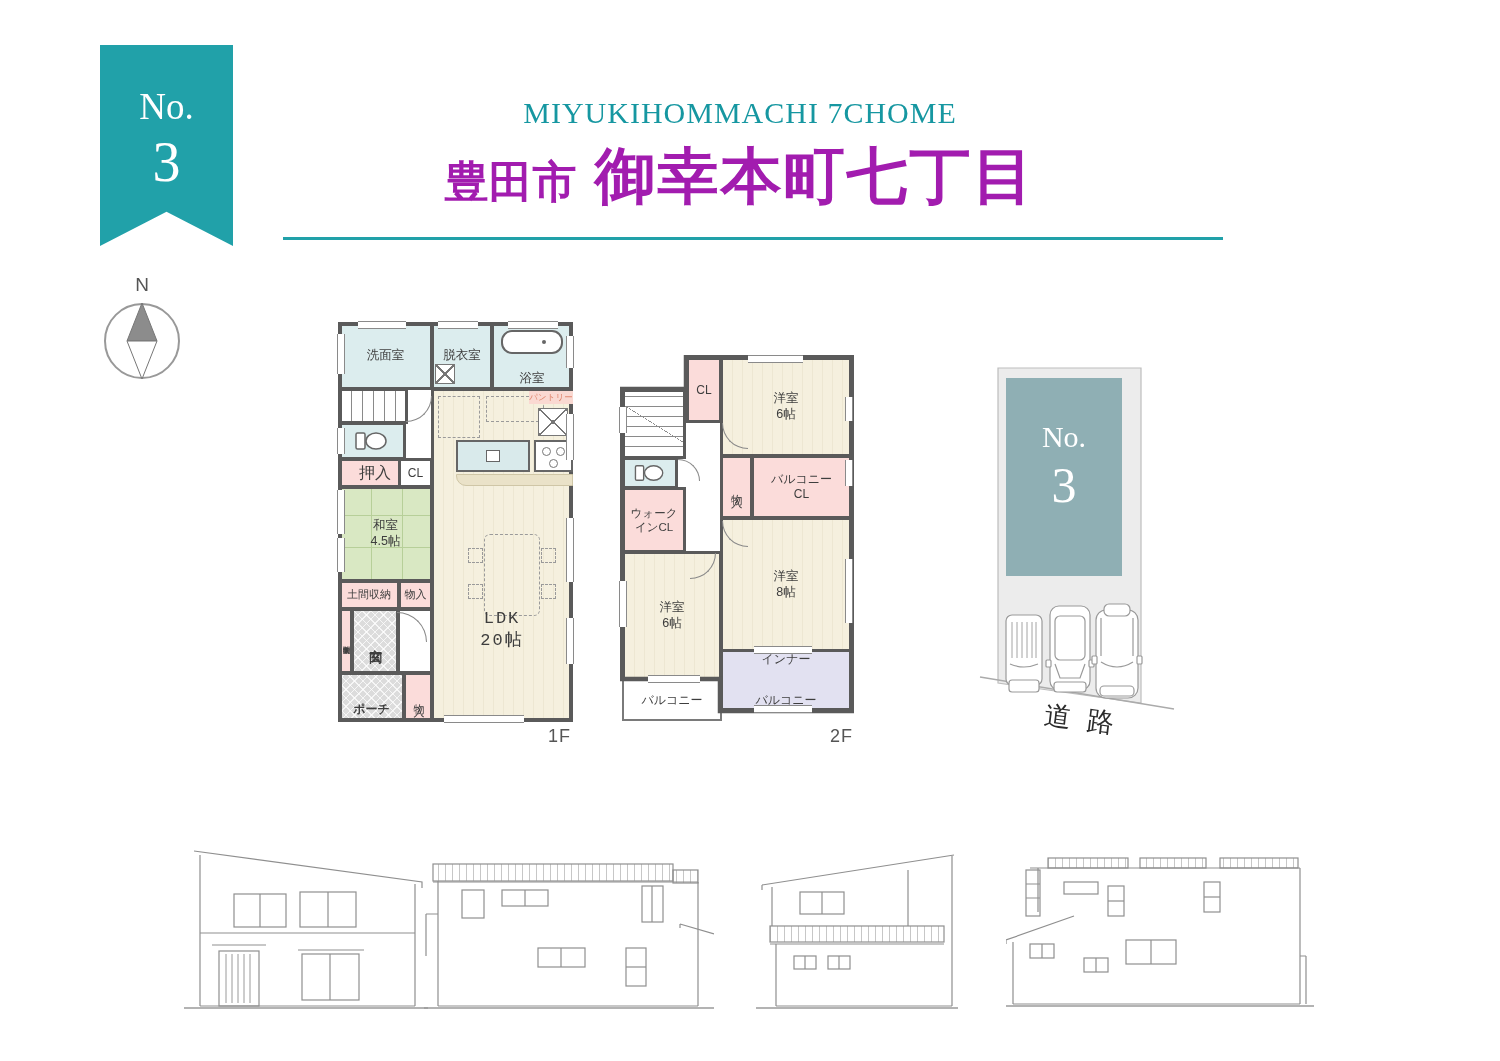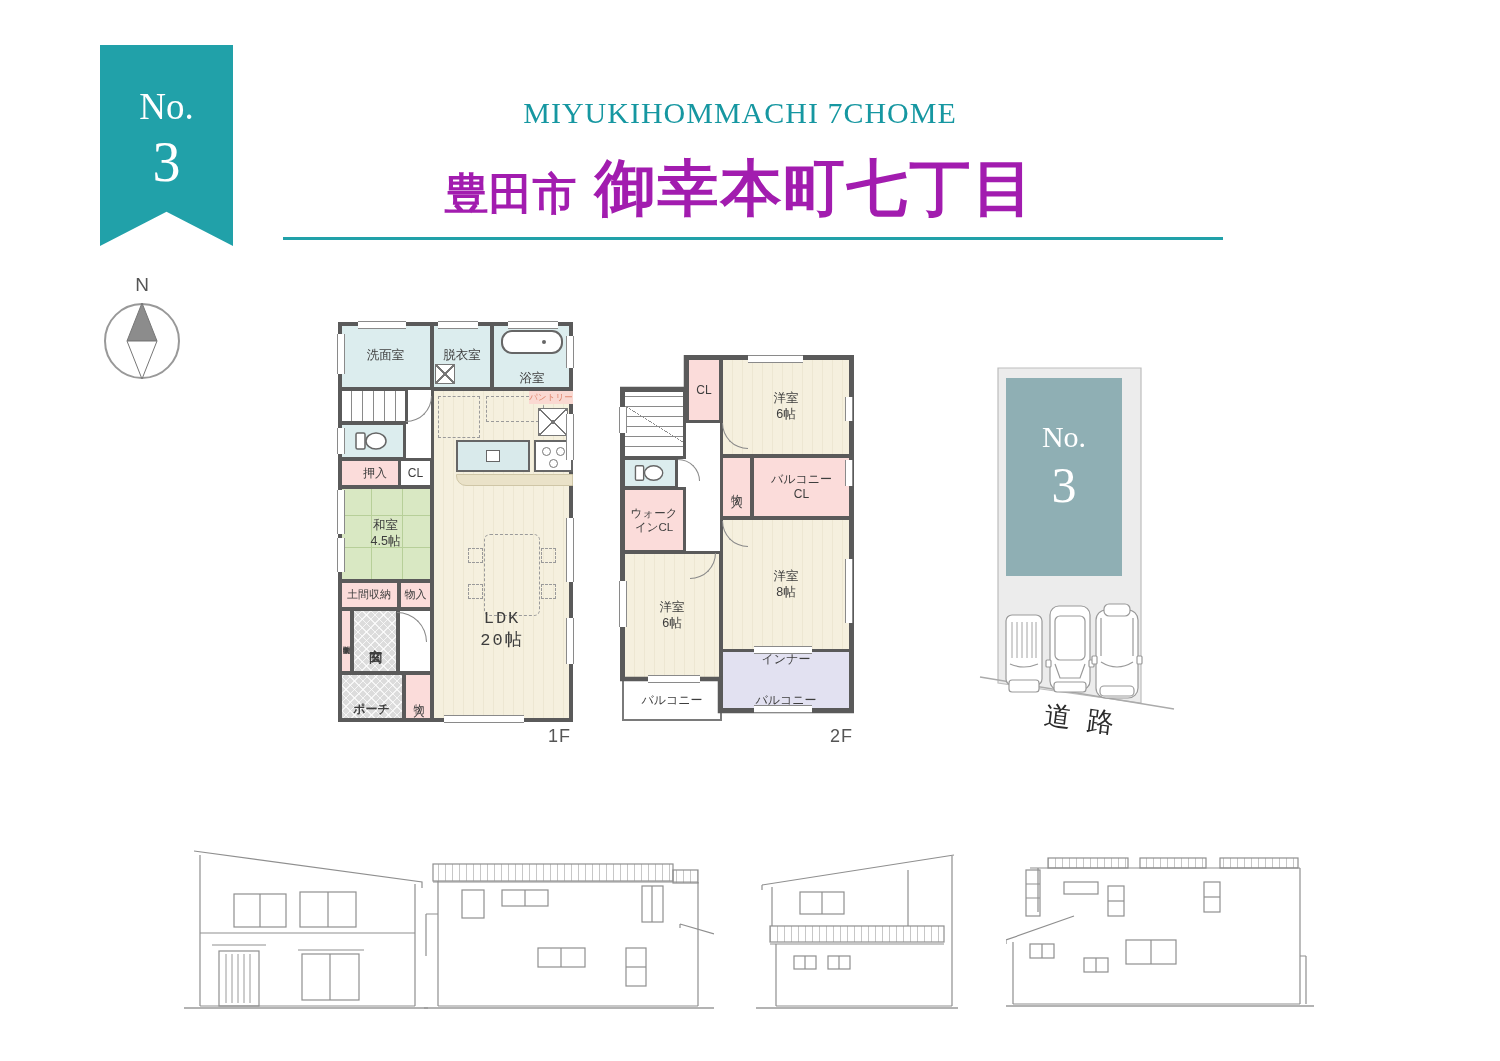--- a/index.html
+++ b/index.html
@@ -11,21 +11,21 @@
   .ribbon{position:absolute;left:100px;top:45px;width:133px;height:201px;background:#21A1A9;
           clip-path:polygon(0 0,100% 0,100% 100%,50% 83%,0 100%);
           display:flex;flex-direction:column;align-items:center;color:#fff;}
   .ribbon .no{margin-top:40px;font-size:37px;}
   .ribbon .num{margin-top:2px;font-size:56px;}
   .subtitle{position:absolute;left:420px;top:96px;width:640px;text-align:center;
             font-size:30px;letter-spacing:1px;color:#1697A1;}
   .title-row{position:absolute;left:300px;top:136px;width:880px;display:flex;
              align-items:baseline;justify-content:center;gap:18px;color:#a21caf;}
   .title-row .city{font-size:44px;font-weight:600;}
-  .title-row .district{font-size:61px;font-weight:600;letter-spacing:2px;margin-top:12px;}
+  .title-row .district{font-size:61px;font-weight:600;letter-spacing:2px;}
   .underline{position:absolute;left:283px;top:237px;width:940px;height:3px;background:#21A1A9;}
 
   
   .plan{position:absolute;}
   .outline1{position:absolute;inset:0;border:4.5px solid #5A5A5A;pointer-events:none;z-index:4;}
   .rm{position:absolute;box-sizing:border-box;border:3px solid #5A5A5A;display:flex;
       flex-direction:column;align-items:center;justify-content:center;text-align:center;
       font-size:12.5px;line-height:1.25;color:#3e3e3e;z-index:1;}
   .blue{background:#DCEDEE;}
   .pink{background:#FBDCDA;}
@@ -117,21 +117,21 @@
       </svg>
       <span style="margin-top:1px;">浴室</span>
     </div>
     <div class="rm stairs1" style="left:0;top:66px;width:70px;height:36px;"></div>
     <div class="rm blue" style="left:0;top:100px;width:68px;height:38px;">
       <svg width="36" height="22" viewBox="0 0 36 22">
         <rect x="2" y="3" width="9" height="16" rx="1.5" fill="#fff" stroke="#666" stroke-width="1.5"></rect>
         <ellipse cx="22" cy="11" rx="10" ry="8" fill="#fff" stroke="#666" stroke-width="1.5"></ellipse>
       </svg>
     </div>
-    <div class="rm pink" style="left:0;top:136px;width:74px;height:30px;font-size:12px;">
+    <div class="rm pink" style="left:0;top:136px;width:74px;height:30px;font-size:16px;">
       <span>押入</span>
     </div>
     <div class="rm whiteroom" style="left:60px;top:136px;width:35px;height:30px;font-size:12px;">
       <span>CL</span>
     </div>
     <div class="rm tatami" style="left:0;top:164px;width:95px;height:96px;">
       <span>和室</span>
       <span>4.5帖</span>
     </div>
     <div class="rm pink" style="left:0;top:258px;width:62px;height:30px;font-size:11px;">

